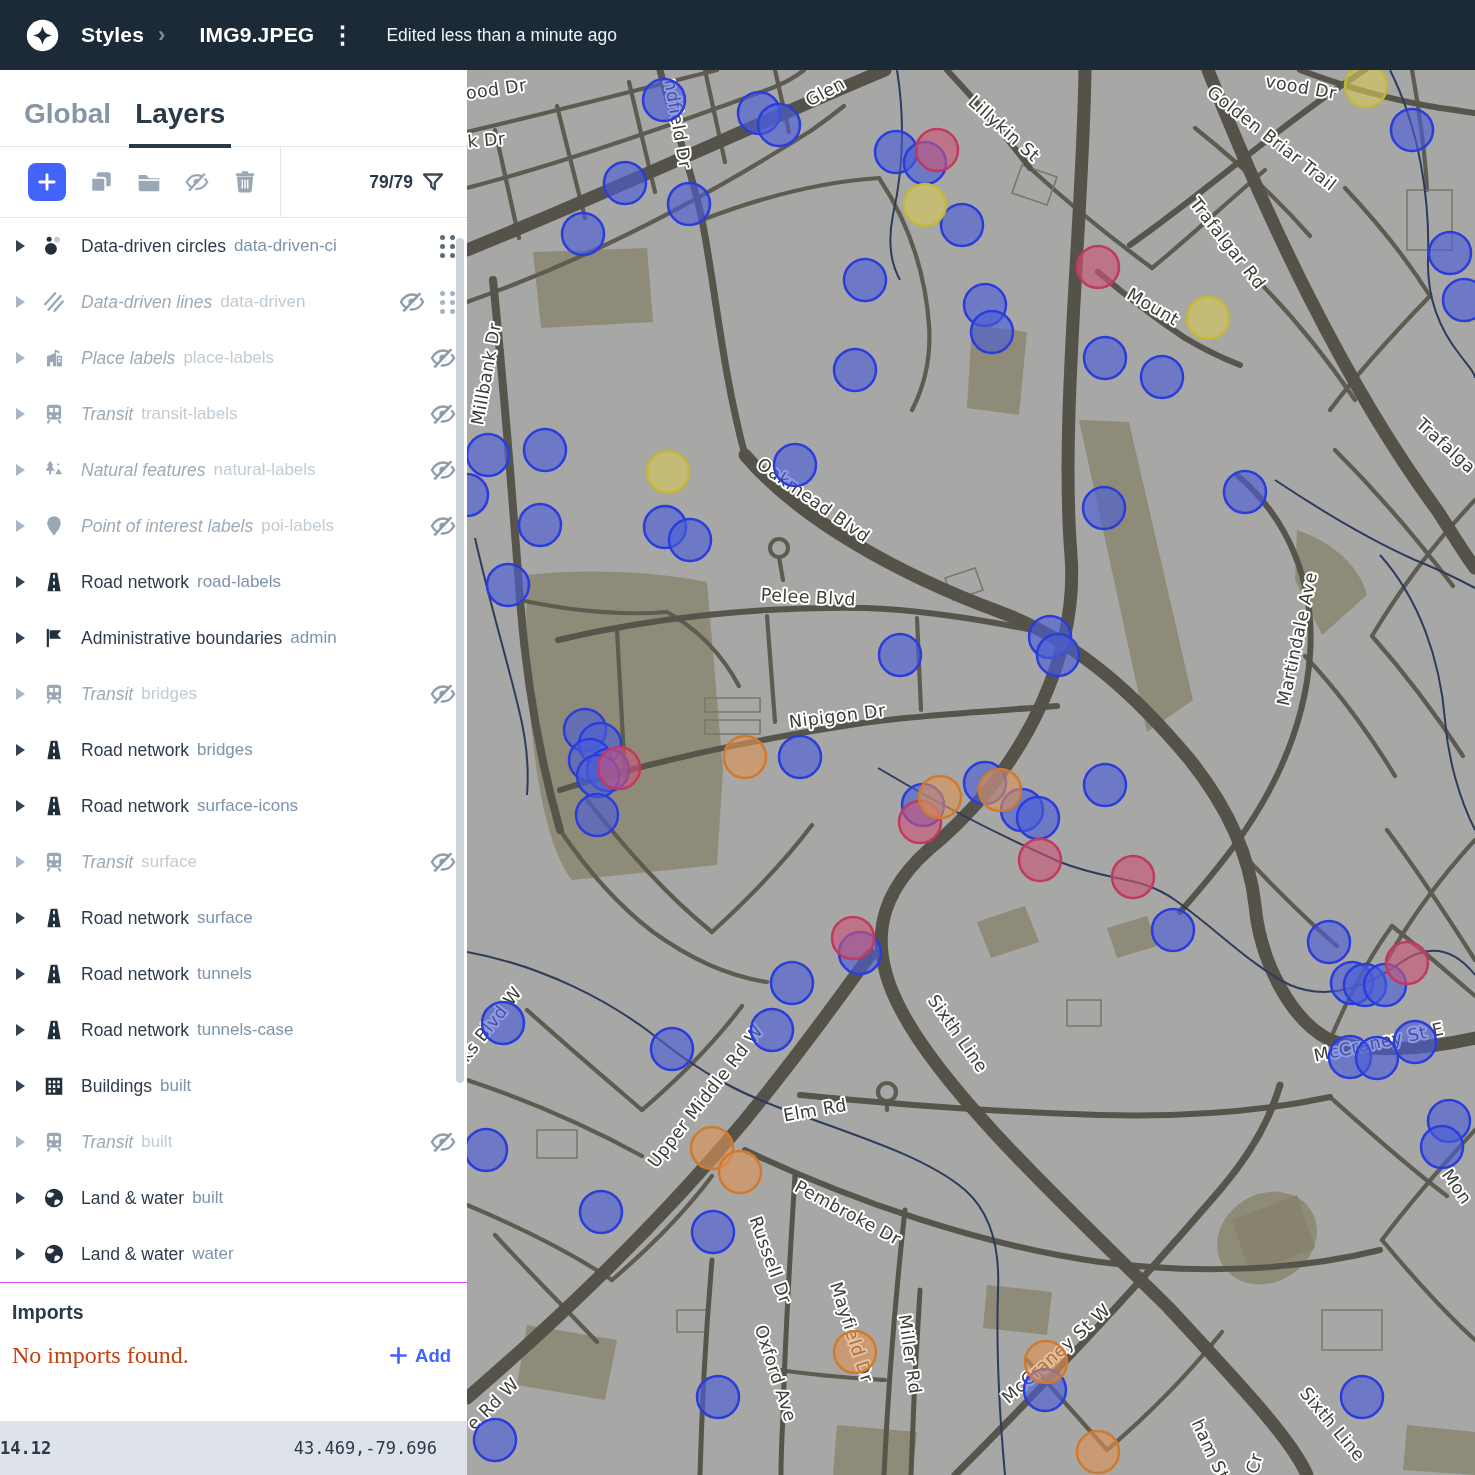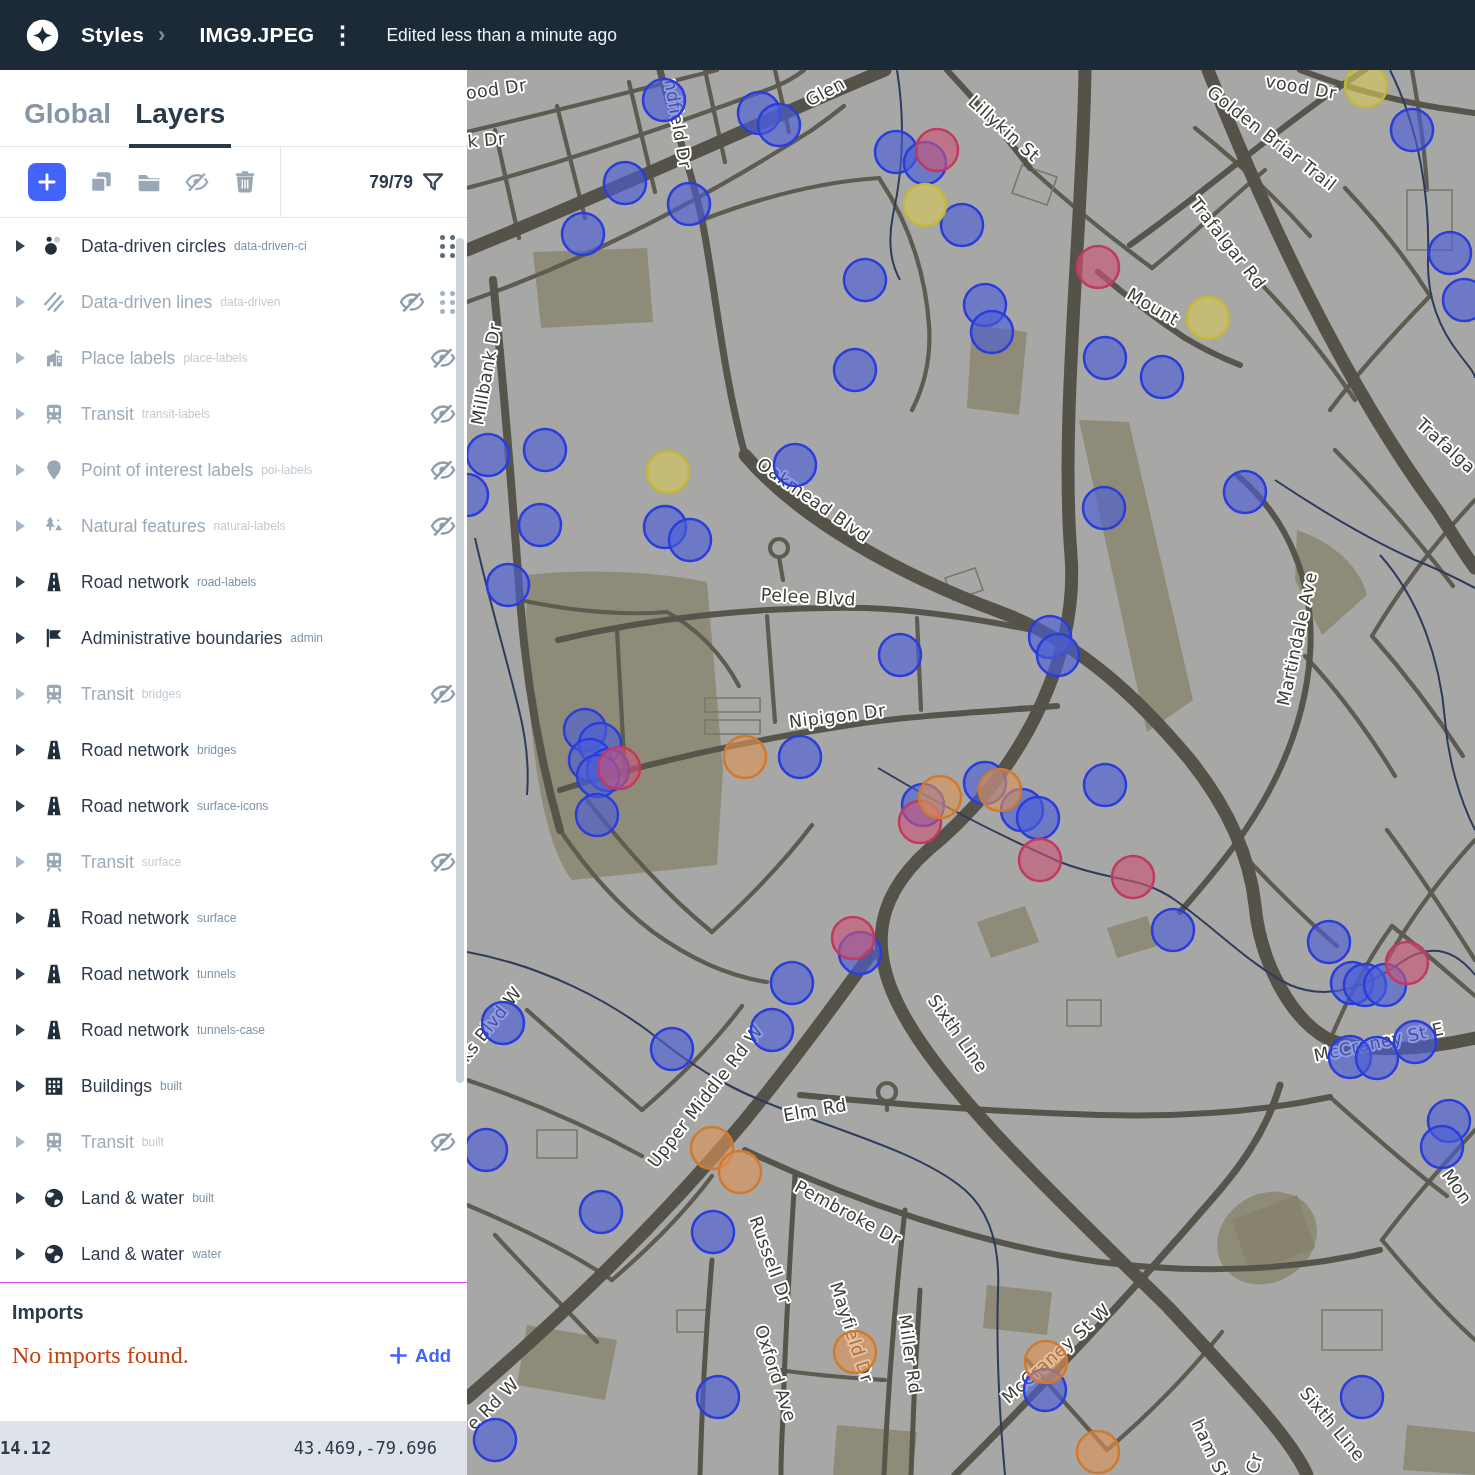--- a/index.html
+++ b/index.html
@@ -30,22 +30,22 @@
   .funnel svg{width:100%;height:100%;}
   
   .layers{position:relative;height:1064px;overflow:hidden;}
   .layer-row{display:flex;align-items:center;height:56px;padding:0 10px 0 16px;cursor:pointer;}
   .caret{width:0;height:0;border-left:9px solid #37444f;border-top:6px solid transparent;border-bottom:6px solid transparent;margin-right:18px;flex:0 0 auto;}
   .layer-row.hid .caret{border-left-color:#a9b5c1;}
   .licon{width:22px;height:22px;color:#22303e;margin-right:16px;flex:0 0 auto;}
   .licon svg{width:100%;height:100%;}
   .layer-row.hid .licon{color:#9aa7b4;}
   .lname{font-size:17.5px;color:#2e3d4d;white-space:nowrap;}
-  .lid{font-size:12px;color:#7d93a8;margin-left:8px;white-space:nowrap;overflow:hidden;text-overflow:clip;flex:1 1 auto;min-width:0;}
-  .layer-row.hid .lname{color:#9dabb8;}
+  .lid{font-size:17px;color:#7d93a8;margin-left:8px;white-space:nowrap;overflow:hidden;text-overflow:clip;flex:1 1 auto;min-width:0;}
+  .layer-row.hid .lname{color:#9dabb8;font-style:italic;}
   .layer-row.hid .lid{color:#c0cbd4;}
   .eyeoff{width:28px;height:28px;color:#8e9cab;flex:0 0 auto;margin-left:4px;cursor:pointer;}
   .eyeoff svg{width:100%;height:100%;}
   .draghandle{display:grid;grid-template-columns:5px 5px;grid-gap:4px 5px;margin-left:14px;margin-right:2px;flex:0 0 auto;cursor:grab;}
   .draghandle i{width:5px;height:5px;border-radius:50%;background:#5a6b7a;}
   .draghandle.lt i{background:#a5b4c2;}
   .sbscroll{position:absolute;right:3px;top:20px;width:8px;height:845px;border-radius:4px;background:#cdd5db;}
   
   .imports{border-top:1px solid #d946ef;padding:14px 16px 0 12px;}
   .imp-title{font-size:19.5px;font-weight:bold;color:#2b3a49;margin:4px 0 18px 0;}
@@ -210,41 +210,41 @@
           <span class="eyeoff"><svg viewBox="0 0 24 24">
               <path d="M2.5 12 C5 7.7 8.4 5.6 12 5.6 C15.6 5.6 19 7.7 21.5 12 C19 16.3 15.6 18.4 12 18.4 C8.4 18.4 5 16.3 2.5 12 Z" fill="none" stroke="currentColor" stroke-width="2"></path>
               <circle cx="12" cy="12" r="3.1" fill="currentColor"></circle>
               <line x1="6" y1="21" x2="20.6" y2="5.4" stroke="#fff" stroke-width="2.4"></line>
               <line x1="4.6" y1="20" x2="19.2" y2="4.4" stroke="currentColor" stroke-width="2.2"></line>
             </svg></span>
         </div>
         <div class="layer-row hid">
           <span class="caret"></span>
           <span class="licon"><svg viewBox="0 0 20 20">
-              <path d="M10 18.5 C10 18.5 3.8 11.6 3.8 7.4 A6.2 6.2 0 1 1 16.2 7.4 C16.2 11.6 10 18.5 10 18.5 Z" fill="currentColor"></path>
-            </svg></span>
-          <span class="lname">Point of interest labels</span>
-          <span class="lid">poi-labels</span>
-          <span class="eyeoff"><svg viewBox="0 0 24 24">
-              <path d="M2.5 12 C5 7.7 8.4 5.6 12 5.6 C15.6 5.6 19 7.7 21.5 12 C19 16.3 15.6 18.4 12 18.4 C8.4 18.4 5 16.3 2.5 12 Z" fill="none" stroke="currentColor" stroke-width="2"></path>
-              <circle cx="12" cy="12" r="3.1" fill="currentColor"></circle>
-              <line x1="6" y1="21" x2="20.6" y2="5.4" stroke="#fff" stroke-width="2.4"></line>
-              <line x1="4.6" y1="20" x2="19.2" y2="4.4" stroke="currentColor" stroke-width="2.2"></line>
-            </svg></span>
-        </div>
-        <div class="layer-row hid">
-          <span class="caret"></span>
-          <span class="licon"><svg viewBox="0 0 20 20">
               <path d="M6.5 1.5 l3 4.6 h-1.8 l3 4.6 h-8.4 l3 -4.6 H3.5 z" fill="currentColor"></path>
               <rect x="5.7" y="10.5" width="1.7" height="3.6" fill="currentColor"></rect>
               <path d="M11 13.8 l3.2 -5 3.2 5 z" fill="currentColor"></path>
               <path d="M12.5 5.5 l1.2 -1.8 1.2 1.8 z" fill="currentColor"></path>
             </svg></span>
           <span class="lname">Natural features</span>
           <span class="lid">natural-labels</span>
+          <span class="eyeoff"><svg viewBox="0 0 24 24">
+              <path d="M2.5 12 C5 7.7 8.4 5.6 12 5.6 C15.6 5.6 19 7.7 21.5 12 C19 16.3 15.6 18.4 12 18.4 C8.4 18.4 5 16.3 2.5 12 Z" fill="none" stroke="currentColor" stroke-width="2"></path>
+              <circle cx="12" cy="12" r="3.1" fill="currentColor"></circle>
+              <line x1="6" y1="21" x2="20.6" y2="5.4" stroke="#fff" stroke-width="2.4"></line>
+              <line x1="4.6" y1="20" x2="19.2" y2="4.4" stroke="currentColor" stroke-width="2.2"></line>
+            </svg></span>
+        </div>
+        <div class="layer-row hid">
+          <span class="caret"></span>
+          <span class="licon"><svg viewBox="0 0 20 20">
+              <path d="M10 18.5 C10 18.5 3.8 11.6 3.8 7.4 A6.2 6.2 0 1 1 16.2 7.4 C16.2 11.6 10 18.5 10 18.5 Z" fill="currentColor"></path>
+            </svg></span>
+          <span class="lname">Point of interest labels</span>
+          <span class="lid">poi-labels</span>
           <span class="eyeoff"><svg viewBox="0 0 24 24">
               <path d="M2.5 12 C5 7.7 8.4 5.6 12 5.6 C15.6 5.6 19 7.7 21.5 12 C19 16.3 15.6 18.4 12 18.4 C8.4 18.4 5 16.3 2.5 12 Z" fill="none" stroke="currentColor" stroke-width="2"></path>
               <circle cx="12" cy="12" r="3.1" fill="currentColor"></circle>
               <line x1="6" y1="21" x2="20.6" y2="5.4" stroke="#fff" stroke-width="2.4"></line>
               <line x1="4.6" y1="20" x2="19.2" y2="4.4" stroke="currentColor" stroke-width="2.2"></line>
             </svg></span>
         </div>
         <div class="layer-row">
           <span class="caret"></span>
           <span class="licon"><svg viewBox="0 0 20 20">

